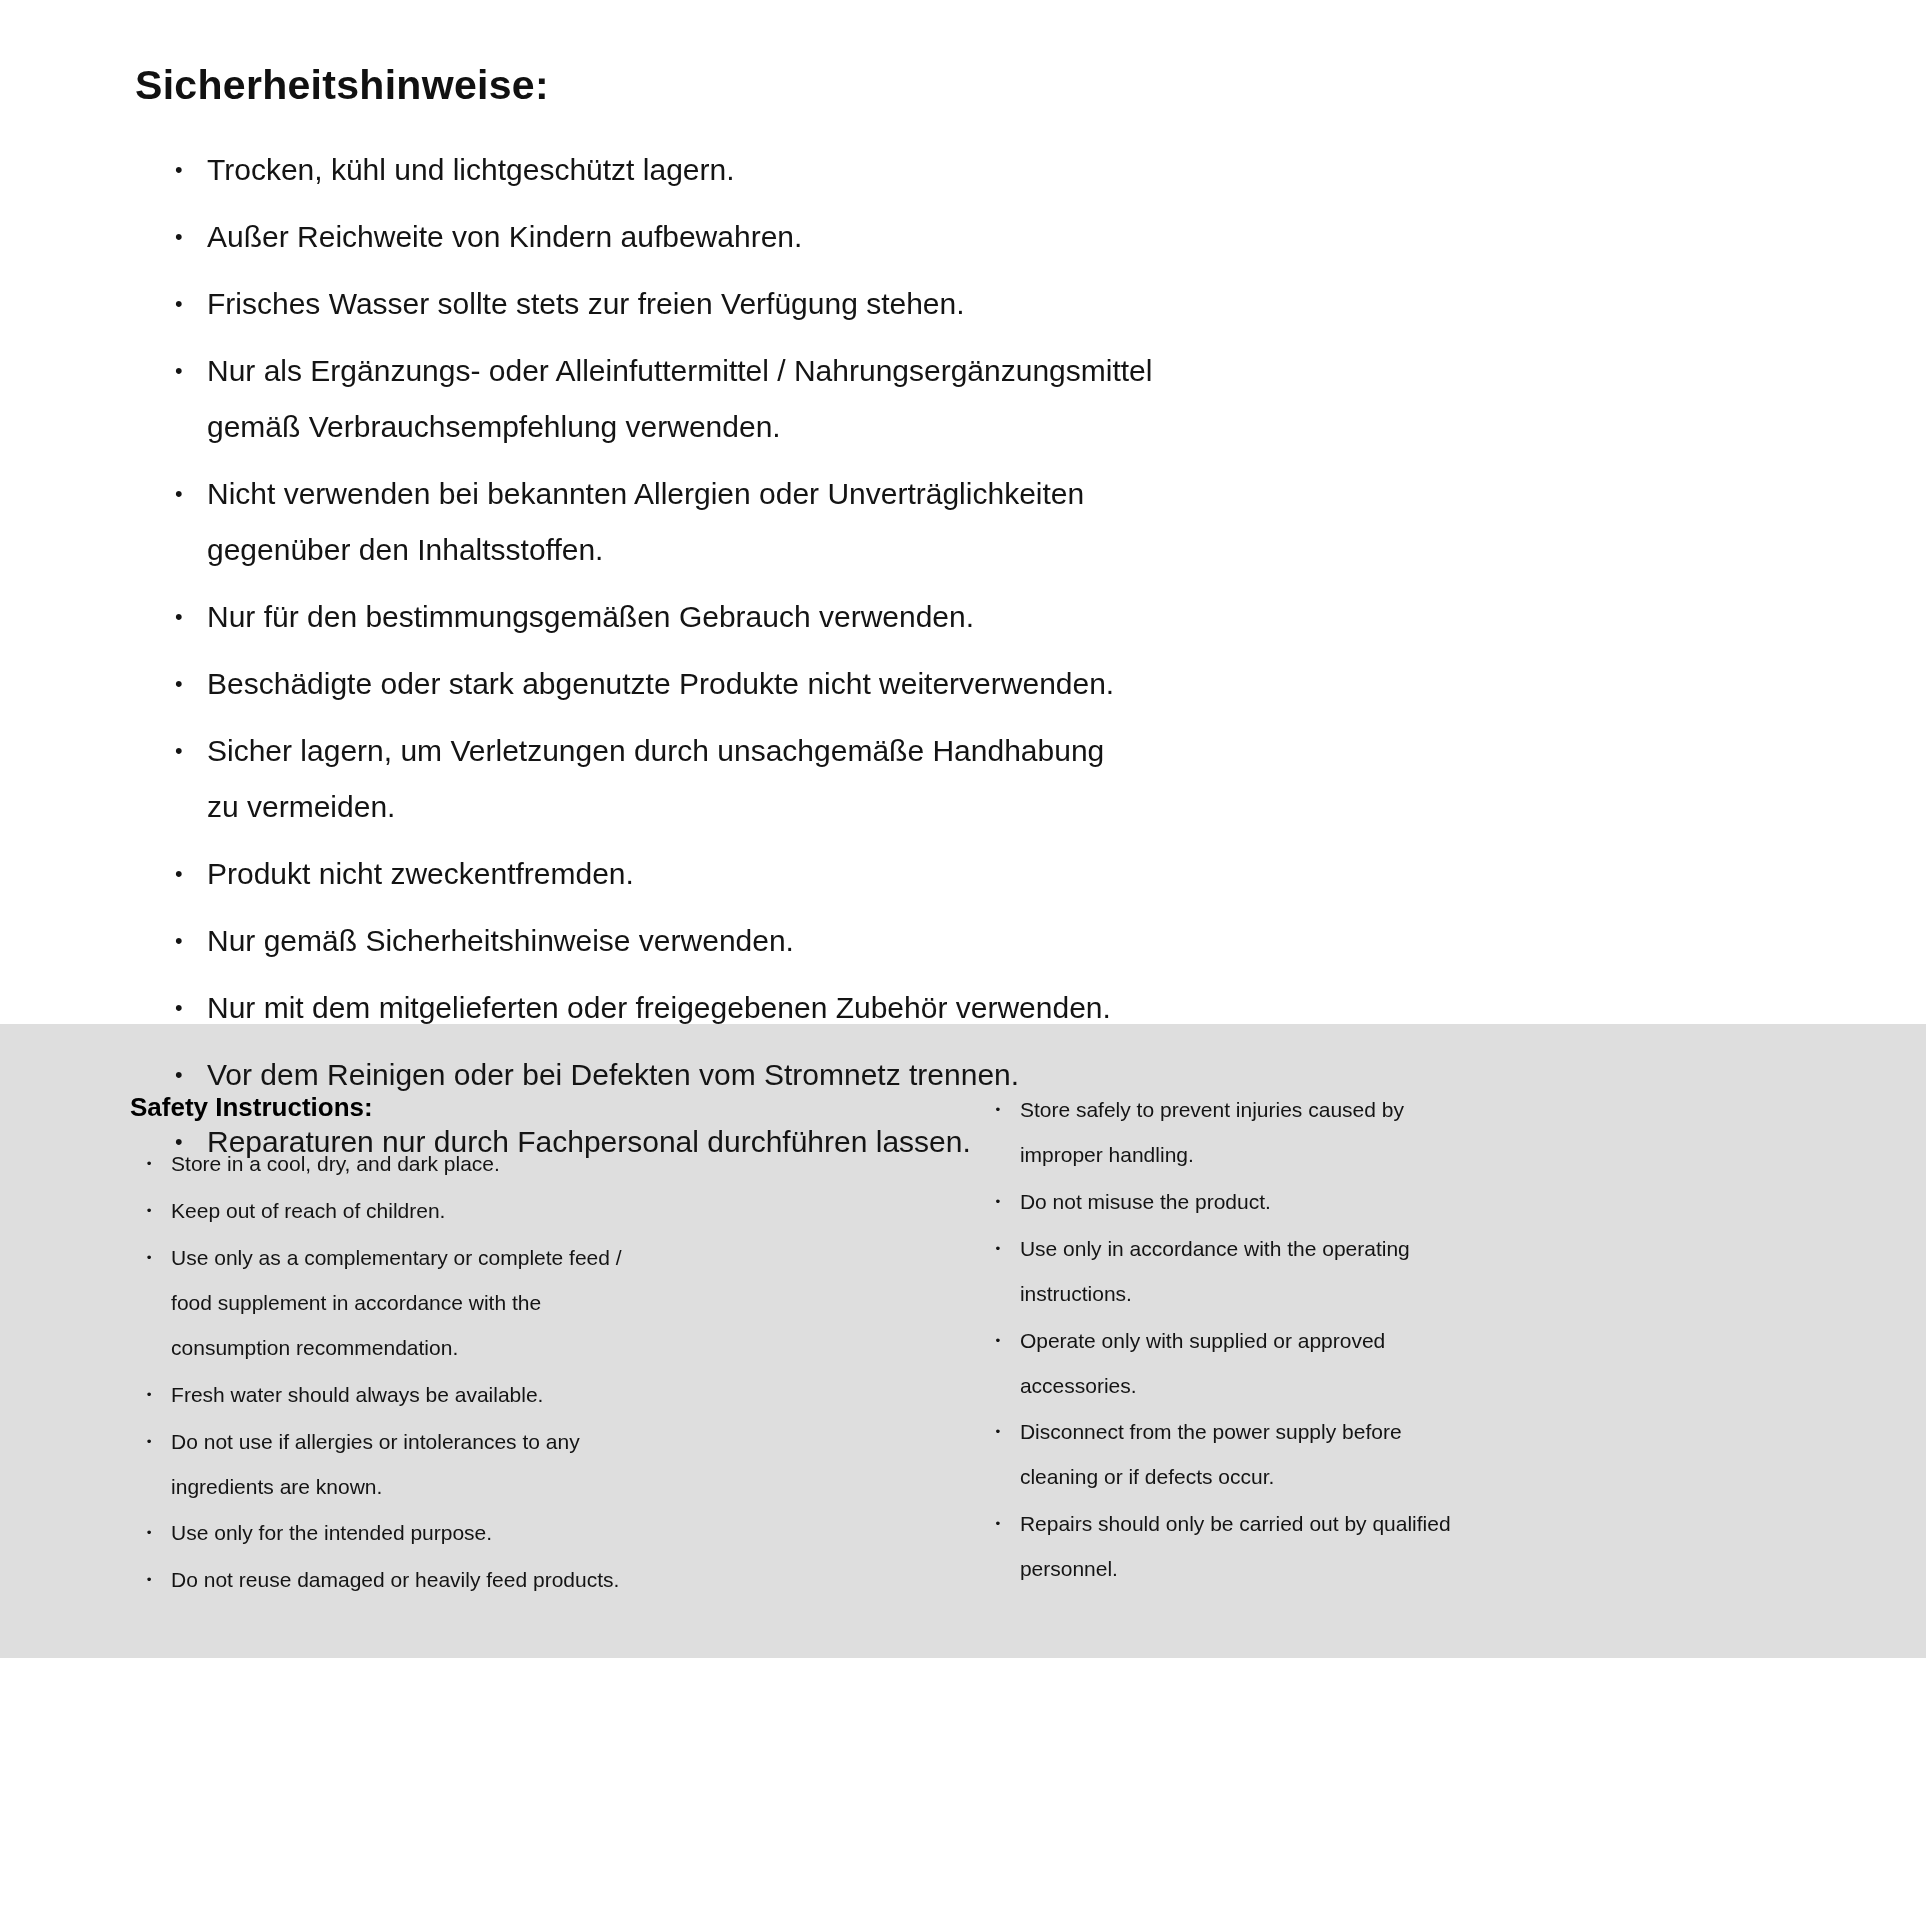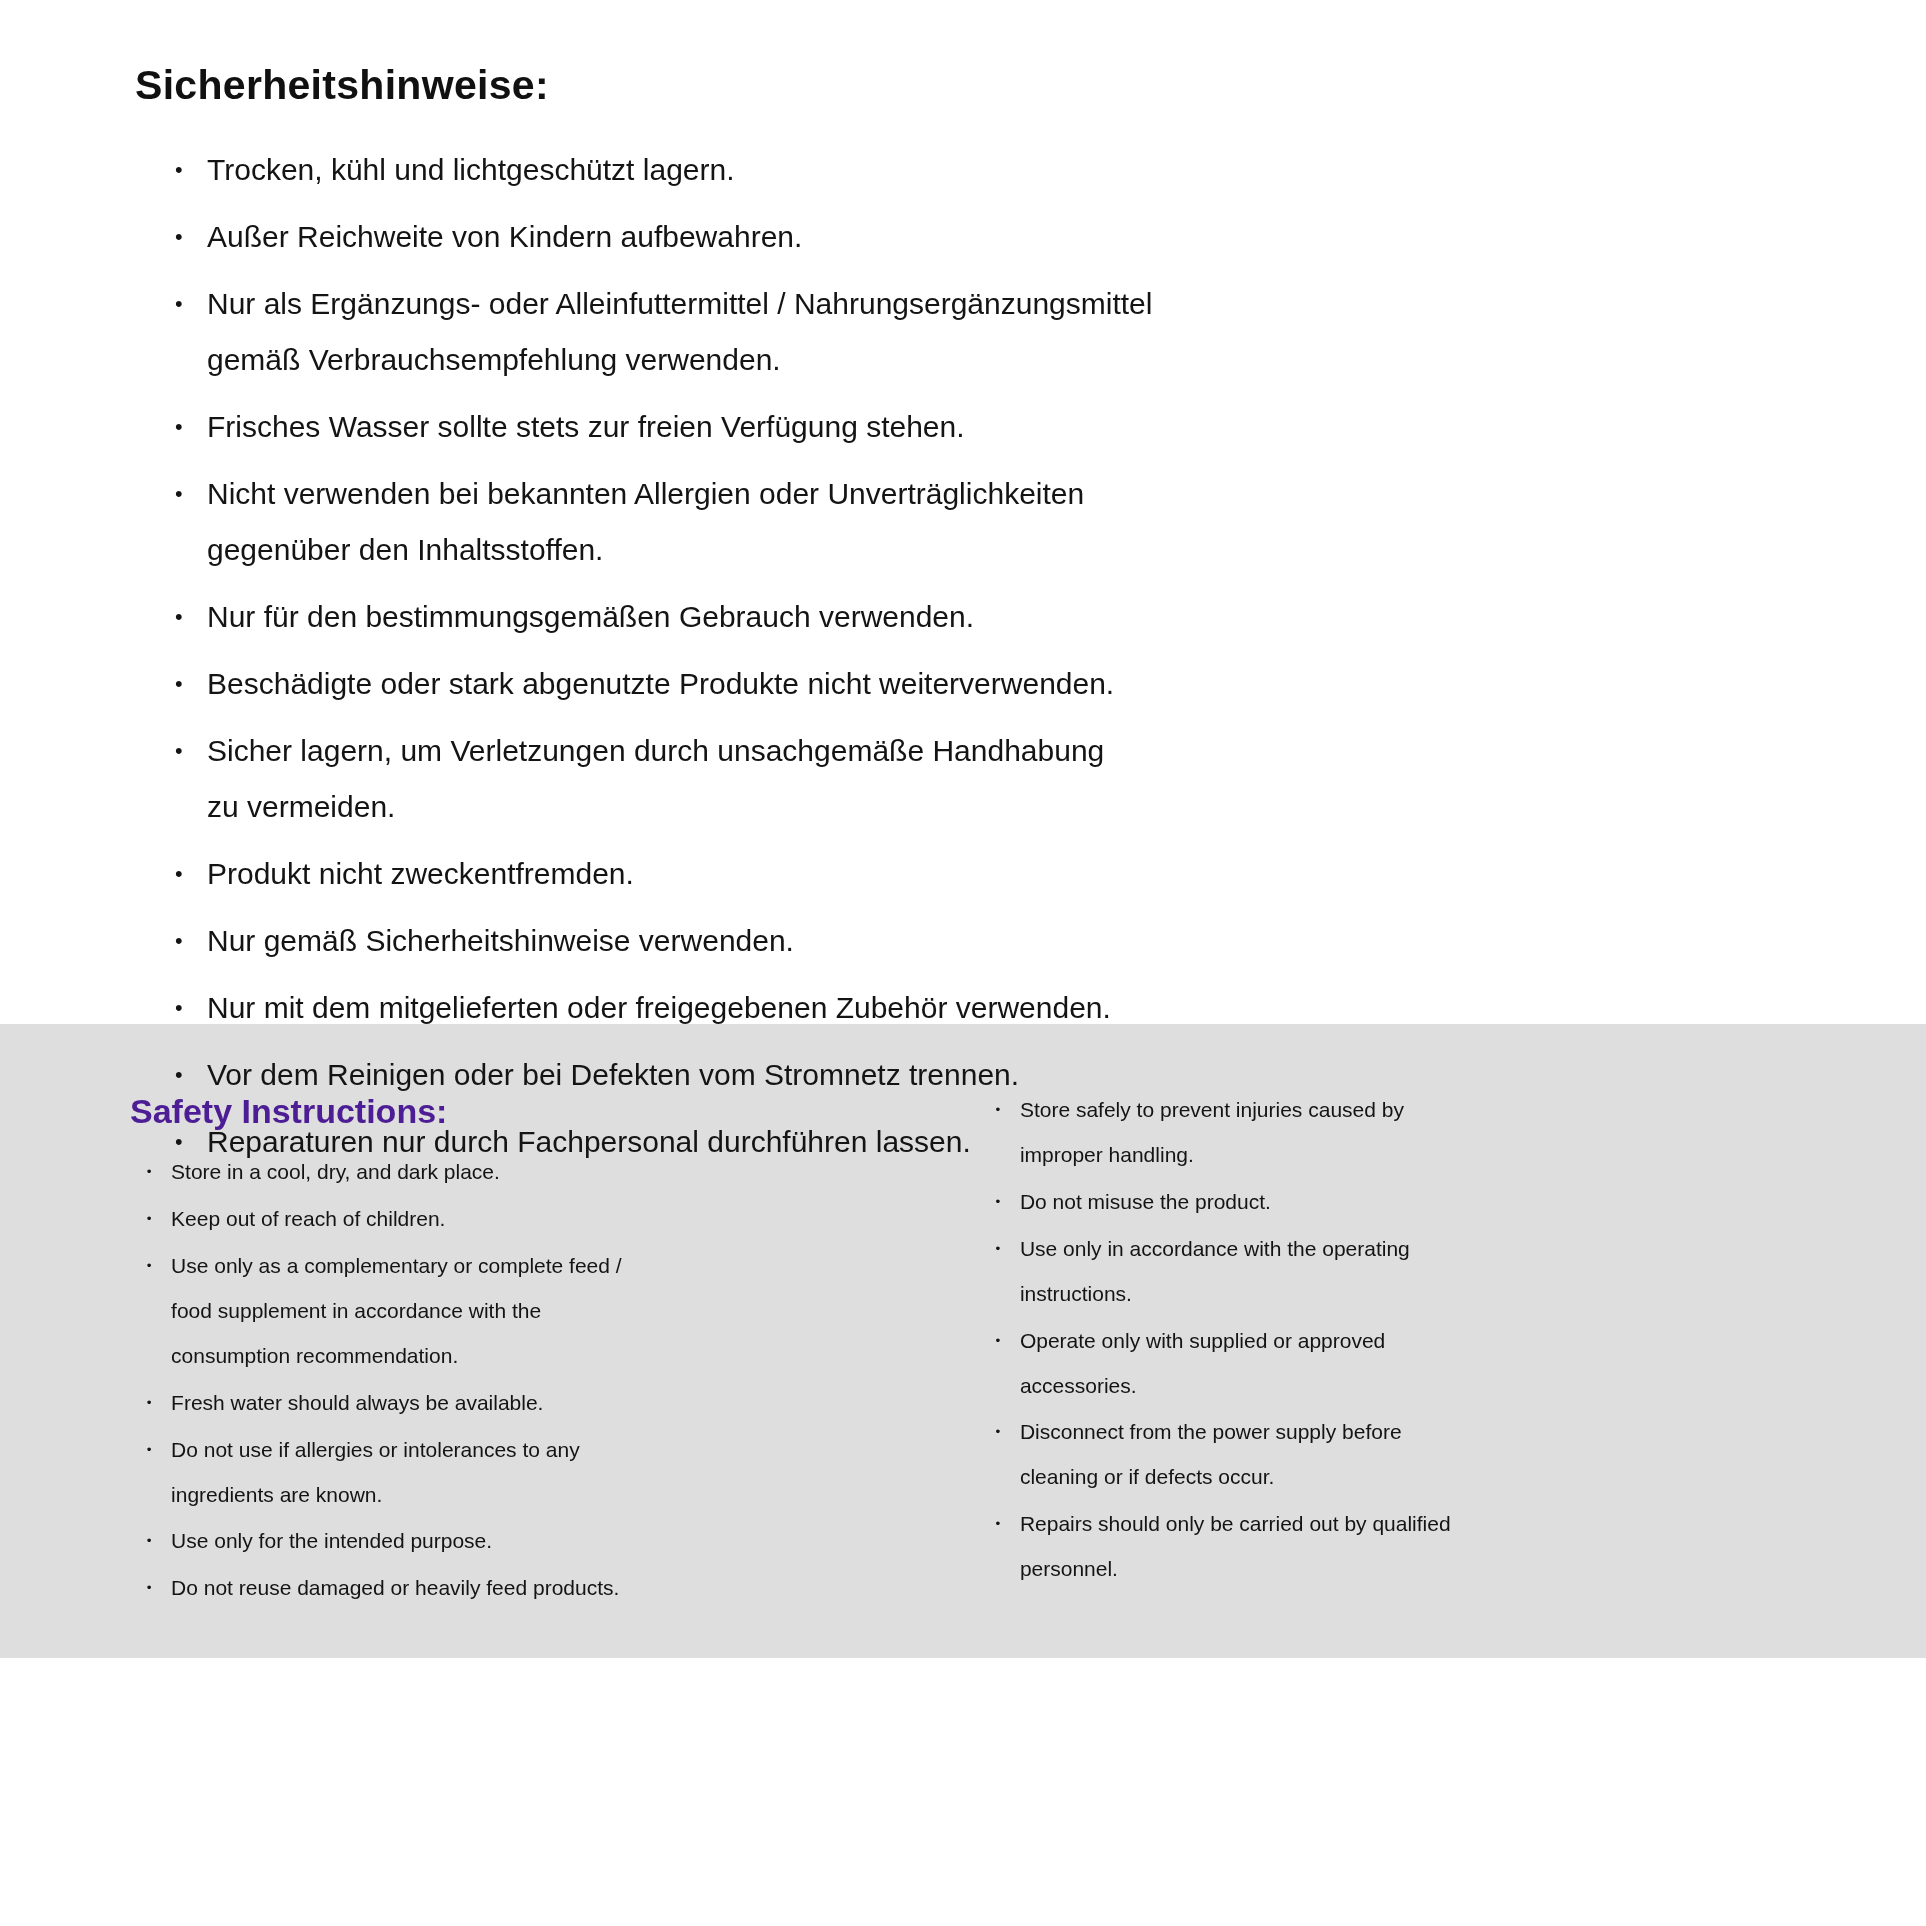--- a/index.html
+++ b/index.html
@@ -58,23 +58,23 @@
     box-sizing: border-box;
     height: 634px;
     background: #dedede;
     display: flex;
     gap: 51px;
     padding: 68px 116px 0 130px;
   }
   .en-col { flex: 1; min-width: 0; }
   .en-heading {
     margin: 0 0 18px 0;
-    font-size: 34px;
+    font-size: 26px;
     font-weight: 700;
-    color: #4c1d95;
+    color: #000000;
   }
   ul.en-list {
     list-style: none;
     margin: 0 0 0 16.7px;
     padding: 0;
     font-size: 21px;
     line-height: 45px;
   }
   .en-col-right ul.en-list { margin-left: 0; margin-top: -5.1px; }
   ul.en-list > li {
@@ -95,23 +95,23 @@
 </head>
 <body>
 
 <div class="page">
 
   <section class="section-de">
     <h1 class="de-heading">Sicherheitshinweise:</h1>
     <ul class="de-list">
         <li>Trocken, kühl und lichtgeschützt lagern.</li>
         <li>Außer Reichweite von Kindern aufbewahren.</li>
+        <li>Frisches Wasser sollte stets zur freien Verfügung stehen.</li>
         <li>Nur als Ergänzungs- oder Alleinfuttermittel / Nahrungsergänzungsmittel
 gemäß Verbrauchsempfehlung verwenden.</li>
-        <li>Frisches Wasser sollte stets zur freien Verfügung stehen.</li>
         <li>Nicht verwenden bei bekannten Allergien oder Unverträglichkeiten
 gegenüber den Inhaltsstoffen.</li>
         <li>Nur für den bestimmungsgemäßen Gebrauch verwenden.</li>
         <li>Beschädigte oder stark abgenutzte Produkte nicht weiterverwenden.</li>
         <li>Sicher lagern, um Verletzungen durch unsachgemäße Handhabung
 zu vermeiden.</li>
         <li>Produkt nicht zweckentfremden.</li>
         <li>Nur gemäß Sicherheitshinweise verwenden.</li>
         <li>Nur mit dem mitgelieferten oder freigegebenen Zubehör verwenden.</li>
         <li>Vor dem Reinigen oder bei Defekten vom Stromnetz trennen.</li>

